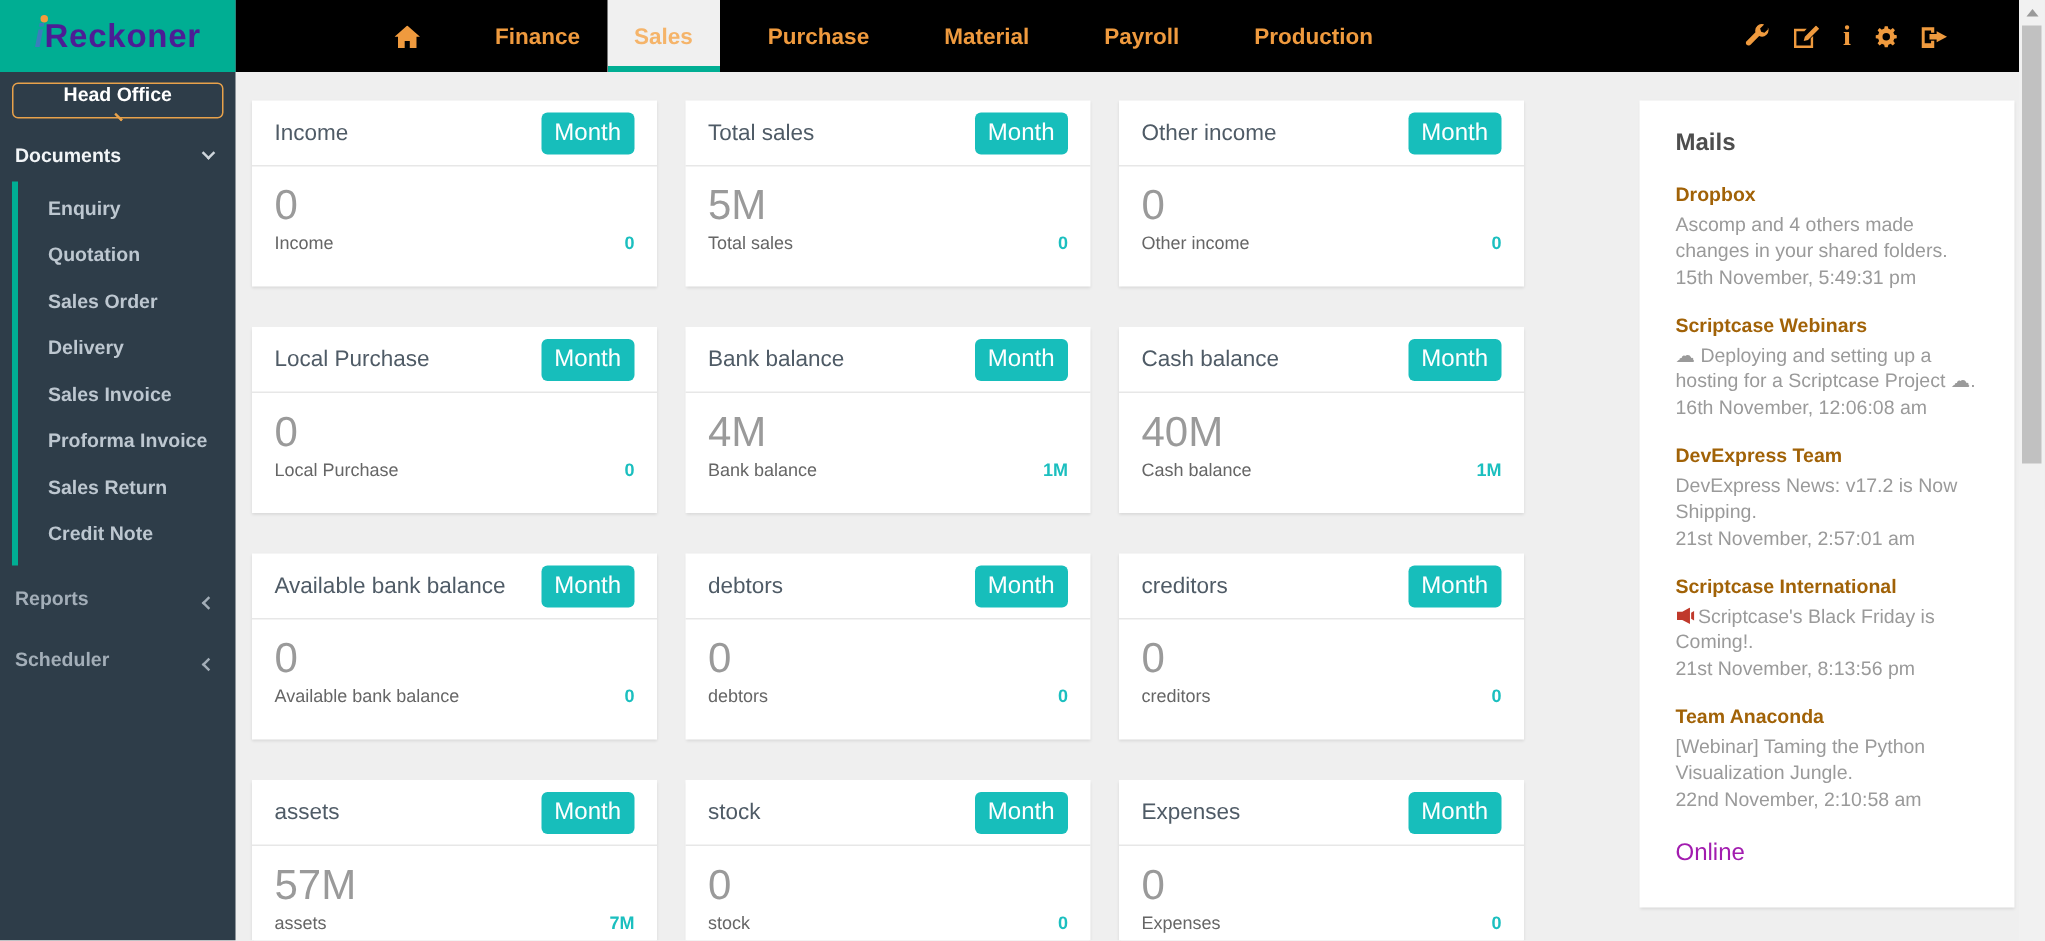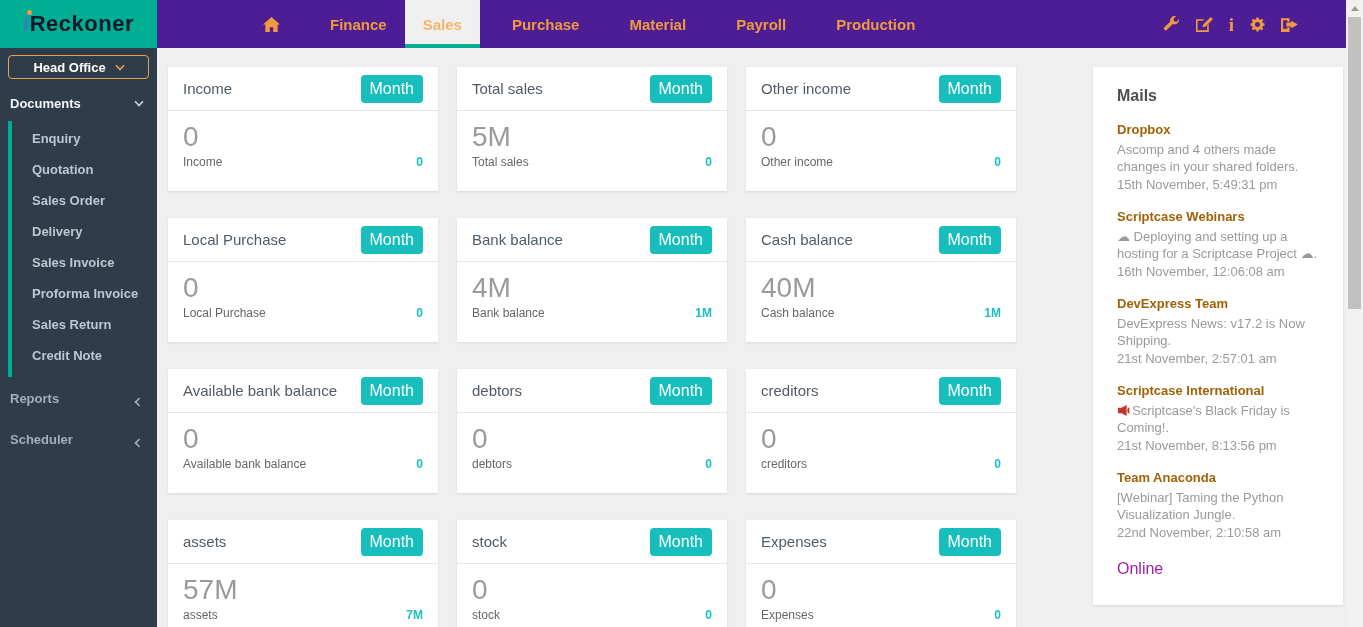--- a/index.html
+++ b/index.html
@@ -5,37 +5,37 @@
   * { margin:0; padding:0; box-sizing:border-box; }
   html,body { width:1363px; height:627px; overflow:hidden; }
   body { font-family:"Liberation Sans", sans-serif; background:#efefef; position:relative; }
 
   
   .sidebar { position:absolute; left:0; top:0; width:157px; height:627px; background:#2e3d49; z-index:2; }
   .logo { height:48px; background:#00ae93; display:flex; align-items:center; justify-content:center;
           font-size:22px; font-weight:bold; letter-spacing:.5px; }
   .logo .logo-i { color:#3a7dbd; font-style:italic; position:relative; }
   .logo .logo-i .dot { position:absolute; width:5px; height:5px; border-radius:50%; background:#f59b3c; top:-1px; left:4px; }
-  .logo .logo-rest { color:#0f172a; }
+  .logo .logo-rest { color:#4c1d95; }
   .office-btn { margin:7px 8px 6px; height:24px; width:141px; border:1px solid #e8a24b; border-radius:4px;
                 background:transparent; color:#fff; font-weight:bold; font-size:13px;
-                display:flex; align-items:center; justify-content:center; gap:10px; cursor:pointer; }
+                display:flex; align-items:center; justify-content:center; gap:10px; cursor:pointer;flex-direction:column; }
   .menu-header { padding:11px 14px 10px 10px; color:#f2f5f7; font-weight:bold; font-size:13px;
                  display:flex; align-items:center; justify-content:space-between; cursor:pointer; }
   .submenu { border-left:4px solid #00ae93; margin-left:8px; padding:2px 0 6px; }
   .submenu-item { padding:8px 10px 8px 20px; color:#bdc7d0; font-size:13px; font-weight:bold; cursor:pointer; }
   .side-section { padding:12px 14px 12px 10px; color:#a3aeb8; font-weight:bold; font-size:13px;
                   display:flex; align-items:flex-end; justify-content:space-between; cursor:pointer; margin-top:2px; }
   .chev { width:8px; height:8px; border-right:2px solid currentColor; border-bottom:2px solid currentColor; display:inline-block; }
   .chev-down { transform:rotate(45deg) scale(.8); margin-top:-3px; }
   .chev-left { transform:rotate(135deg) scale(.8); }
   .office-btn .chev-down { color:#e8a24b; }
 
   
-  .topnav { position:absolute; left:157px; top:0; width:1189px; height:48px; background:#4c1d95;
+  .topnav { position:absolute; left:157px; top:0; width:1189px; height:48px; background:#000000;
             display:flex; align-items:stretch; z-index:1; }
   .home-link { display:flex; align-items:center; padding:0 18px; margin-left:88px; cursor:pointer; }
   .nav-tab { display:flex; align-items:center; padding:0 18px; color:#ef9a3e; font-weight:bold; font-size:15px;
              cursor:pointer; margin-left:14px; }
   .nav-tab.active { background:#f0f0f0; color:#f5b46a; box-shadow:inset 0 -4px 0 #00ae93; margin-left:0; }
   .nav-icons { margin-left:auto; display:flex; align-items:center; gap:16px; padding-right:48px; }
   .nav-icons .icon-btn { cursor:pointer; display:flex; align-items:center; }
   .info-glyph { font-family:"Liberation Serif", serif; font-weight:bold; font-size:19px; color:#ef9a3e; line-height:1; }
 
   

